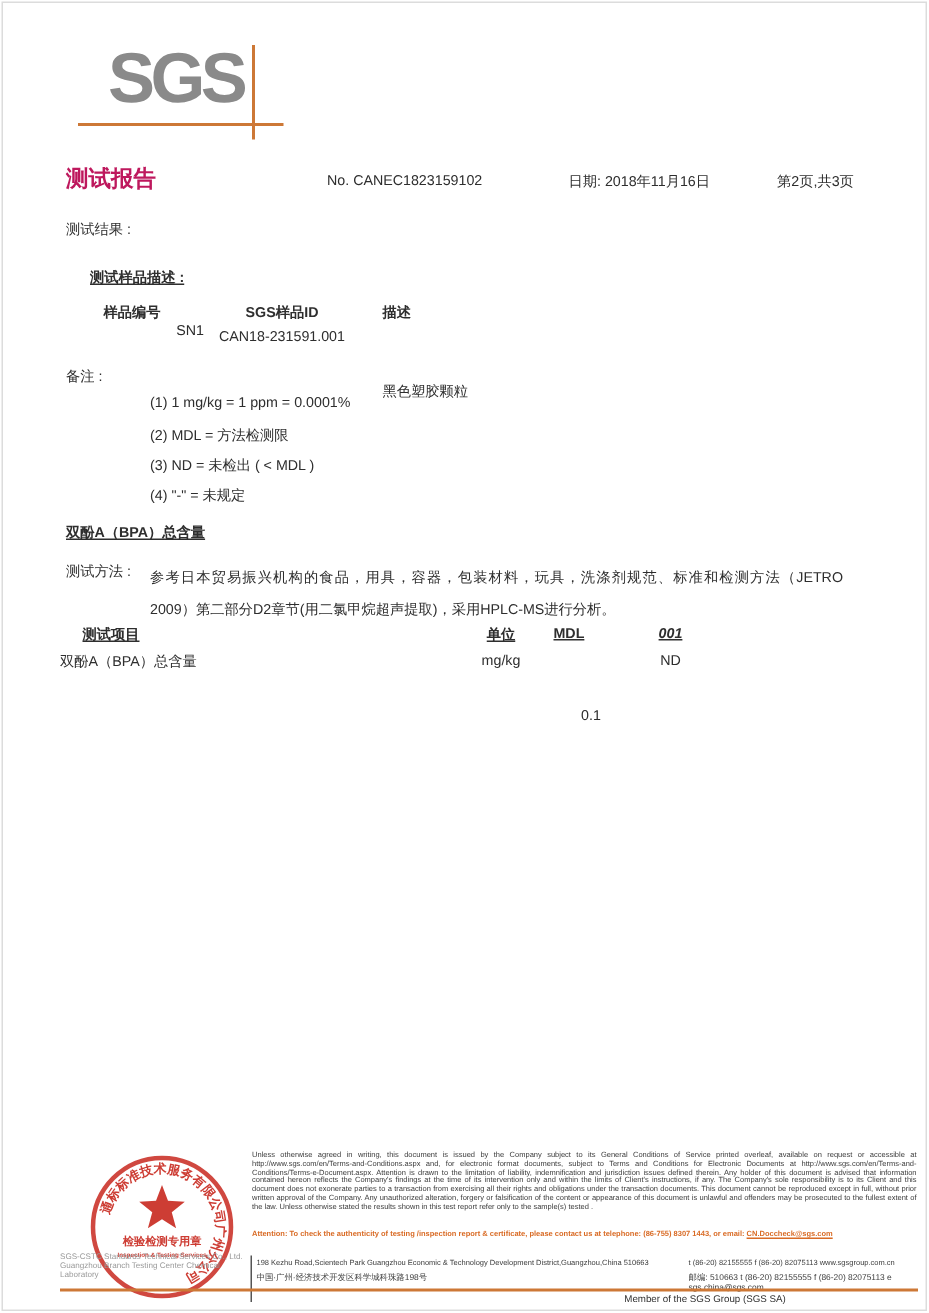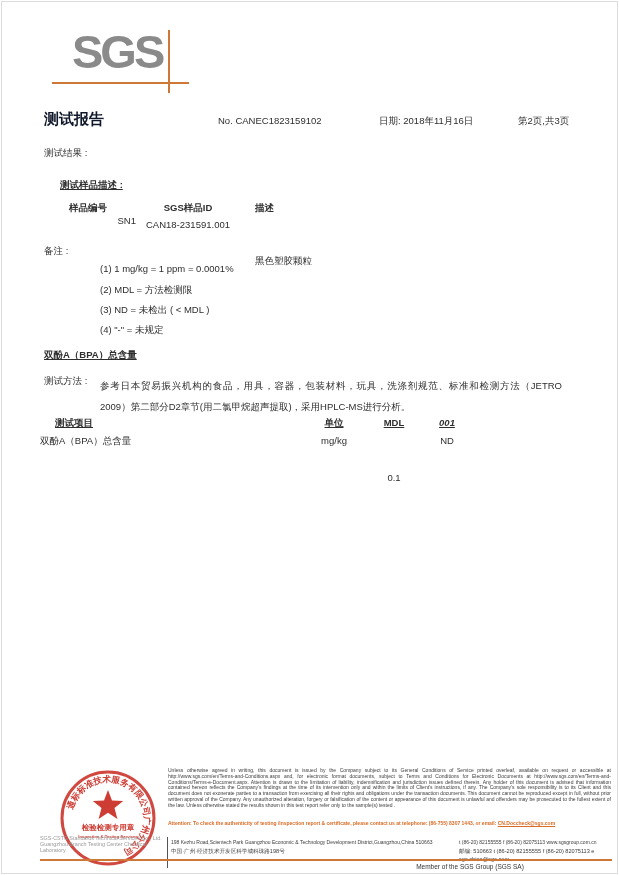--- a/index.html
+++ b/index.html
@@ -8,21 +8,21 @@
   .page-border{position:absolute;inset:1px;border:1px solid #dcdcdc;pointer-events:none;}
   .abs{position:absolute;}
 
   
   .sgs-logo{left:72px;top:28px;font-size:47px;font-weight:700;letter-spacing:-3px;
             color:#8a8a8a;line-height:1;}
   .logo-vline{left:168px;top:30px;width:2px;height:63px;background:#cd7836;}
   .logo-hline{left:52px;top:82px;width:137px;height:2px;background:#cd7836;}
 
   
-  .report-title{left:44px;top:110px;font-size:15px;font-weight:700;color:#0f172a;}
+  .report-title{left:44px;top:110px;font-size:15px;font-weight:700;color:#be185d;}
   .report-no{left:218px;top:115px;font-size:9.5px;}
   .report-date{left:379px;top:115px;font-size:9.5px;}
   .report-page{left:518px;top:115px;font-size:9.5px;}
 
   .body-text{font-size:9.5px;color:#2e2e2e;}
   .bold{font-weight:700;}
   .ul{text-decoration:underline;}
 
   .results-label{left:44px;top:147px;}
   .sample-desc{left:44px;top:179px;margin-left:16px;}
@@ -38,21 +38,21 @@
   .remarks-label{left:44px;top:245px;}
   .note{left:100px;}
 
   .bpa-heading{left:44px;top:349px;}
   .method-label{left:44px;top:375px;}
   .method-text{left:100px;top:375px;width:462px;line-height:21px;text-align:justify;}
 
   
   .rtbl-h1{left:55px;top:417px;}
   .rtbl-h2{left:309px;top:417px;width:50px;text-align:center;}
-  .rtbl-h3{left:369px;top:417px;width:50px;text-align:center;}
+  .rtbl-h3{left:369px;top:417px;width:50px;}
   .rtbl-h4{left:422px;top:417px;width:50px;text-align:center;font-style:italic;}
   .rtbl-c1{left:40px;top:435px;}
   .rtbl-c2{left:309px;top:435px;width:50px;text-align:center;}
   .rtbl-c3{left:369px;top:435px;width:50px;text-align:center;margin-top:37px;}
   .rtbl-c4{left:422px;top:435px;width:50px;text-align:center;}
 
   
   .legal{left:168px;top:768px;width:443px;font-size:5px;line-height:5.8px;
          color:#3c3c3c;text-align:justify;}
   .attention{left:168px;top:821px;width:443px;font-size:5px;line-height:5.8px;

